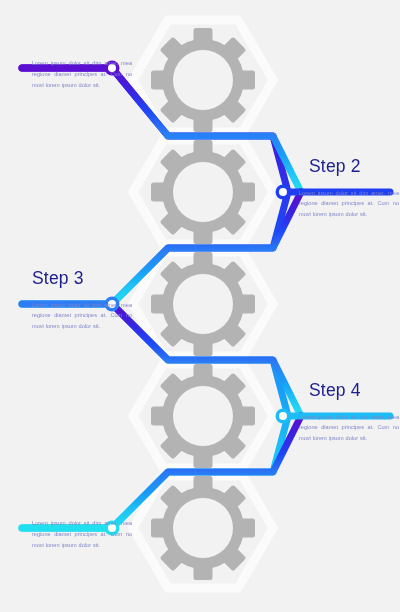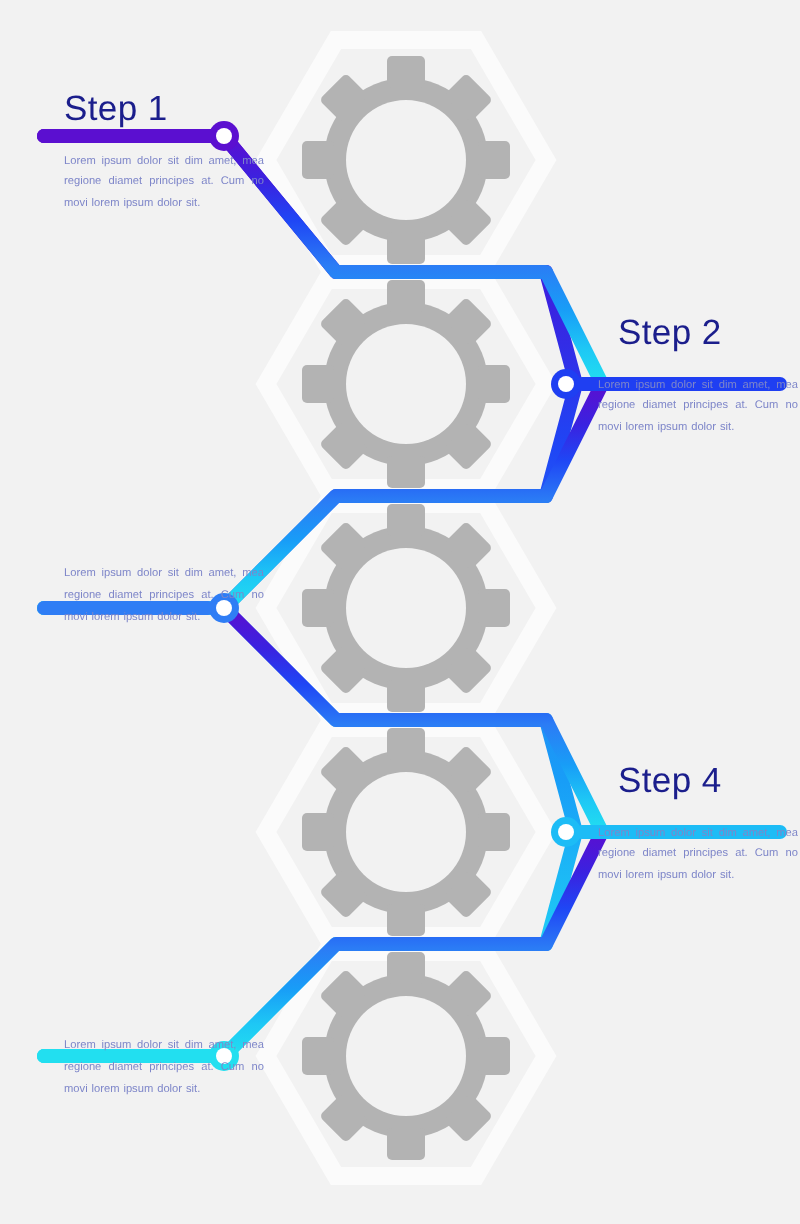--- a/index.html
+++ b/index.html
@@ -164,30 +164,30 @@
       <line x1="291" y1="192" x2="390" y2="192" stroke="#1f3ff2"></line>
       <line x1="22" y1="304" x2="104" y2="304" stroke="#2f7df5"></line>
       <line x1="291" y1="416" x2="390" y2="416" stroke="#1dbcf6"></line>
       <line x1="22" y1="528" x2="104" y2="528" stroke="#22dff0"></line>
     </g>
   </svg>
 
   <div class="layer">
 
     <div class="step-block left" style="top:46px;">
-      <div class="step-title">Step 1</div>
       <div class="step-desc">Lorem ipsum dolor sit dim amet, mea regione diamet principes at. Cum no movi lorem ipsum dolor sit.</div>
     </div>
 
     <div class="step-block right" style="top:158px;">
       <div class="step-title">Step 2</div>
       <div class="step-desc">Lorem ipsum dolor sit dim amet, mea regione diamet principes at. Cum no movi lorem ipsum dolor sit.</div>
     </div>
 
     <div class="step-block left" style="top:270px;">
+      <div class="step-title">Step 3</div>
       <div class="step-desc">Lorem ipsum dolor sit dim amet, mea regione diamet principes at. Cum no movi lorem ipsum dolor sit.</div>
     </div>
 
     <div class="step-block right" style="top:382px;">
       <div class="step-title">Step 4</div>
       <div class="step-desc">Lorem ipsum dolor sit dim amet, mea regione diamet principes at. Cum no movi lorem ipsum dolor sit.</div>
     </div>
 
     <div class="step-block left" style="top:506px;">
       <div class="step-desc">Lorem ipsum dolor sit dim amet, mea regione diamet principes at. Cum no movi lorem ipsum dolor sit.</div>

